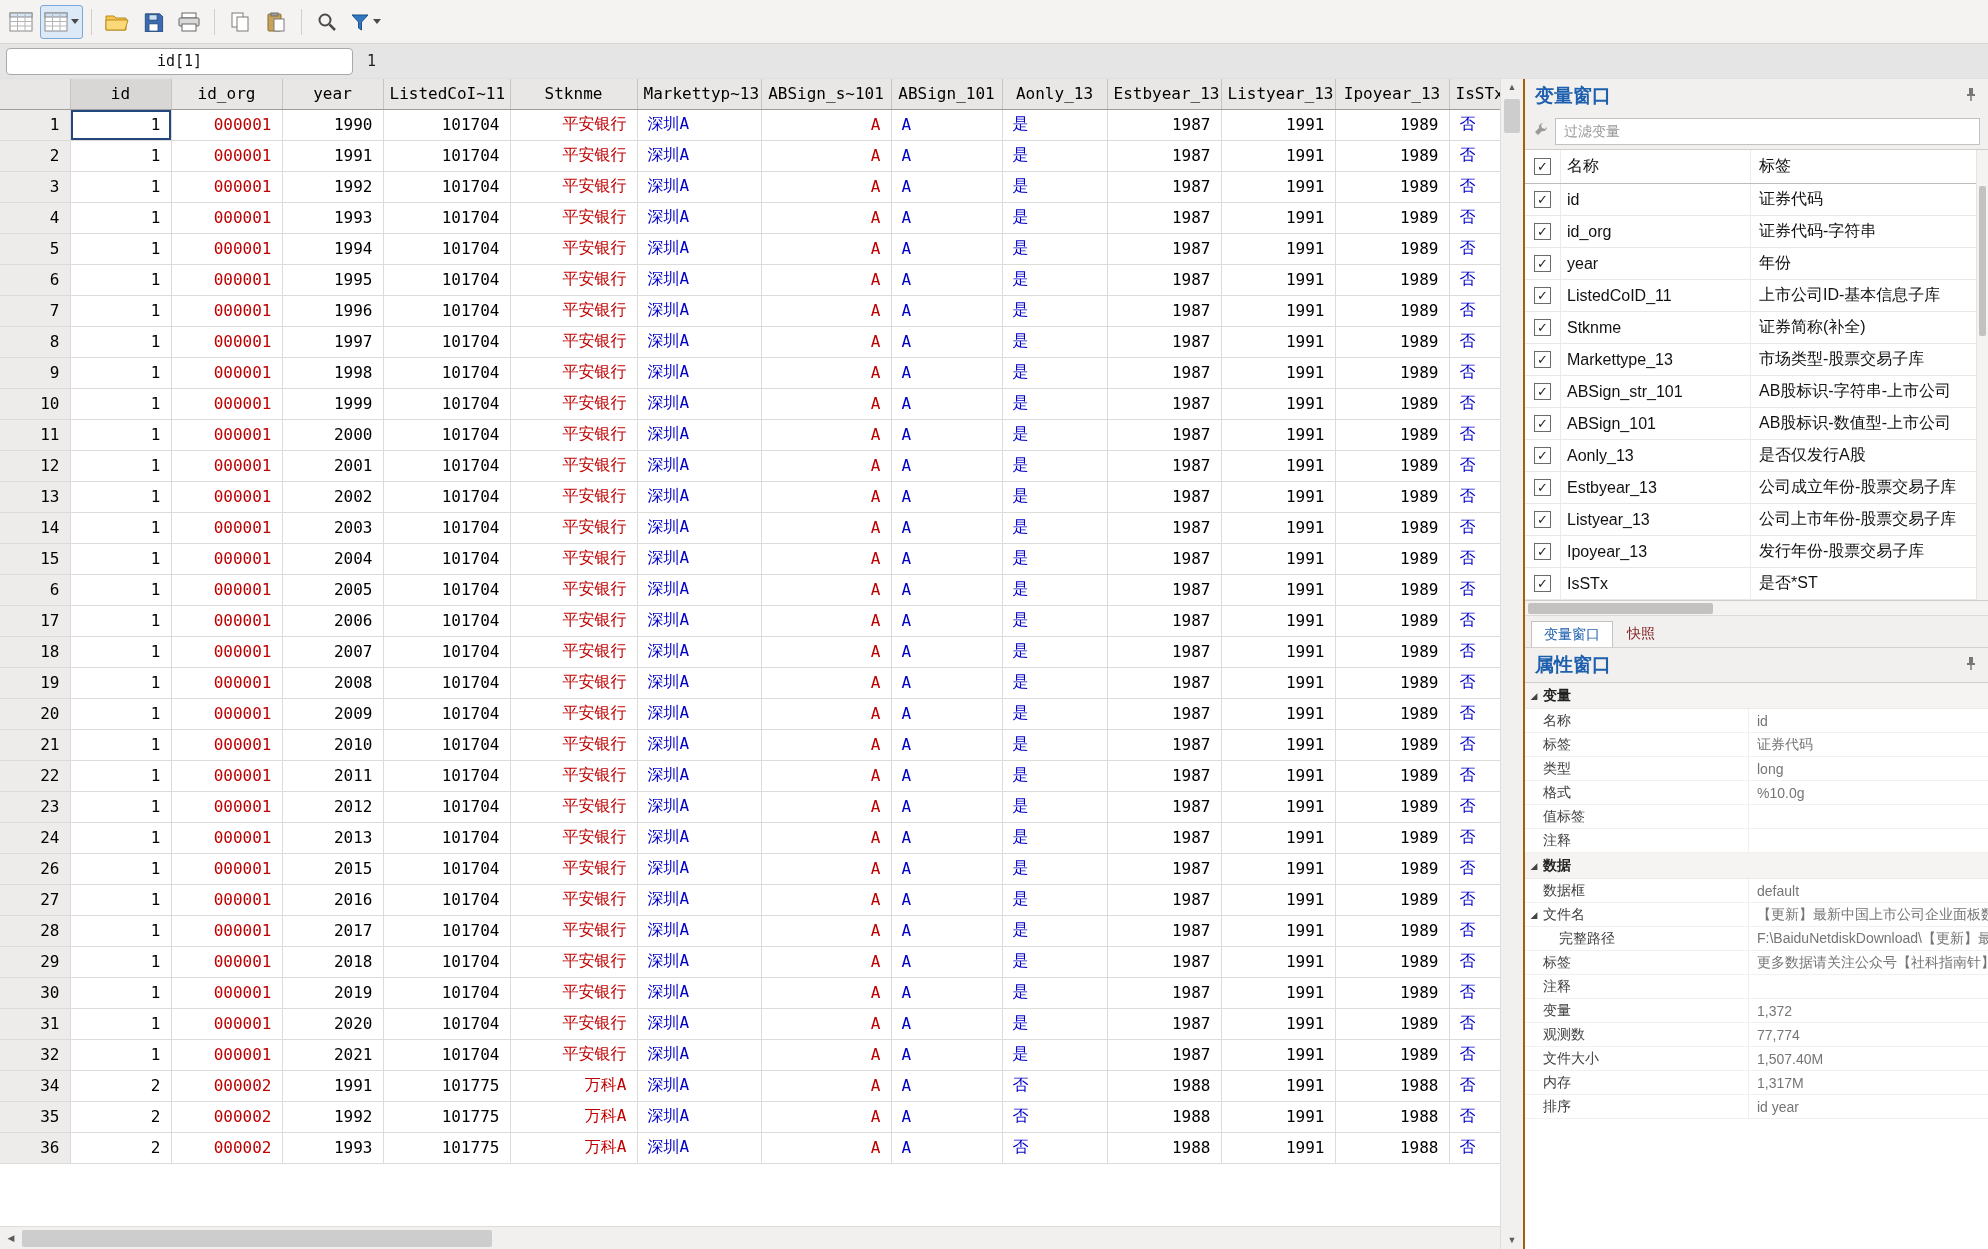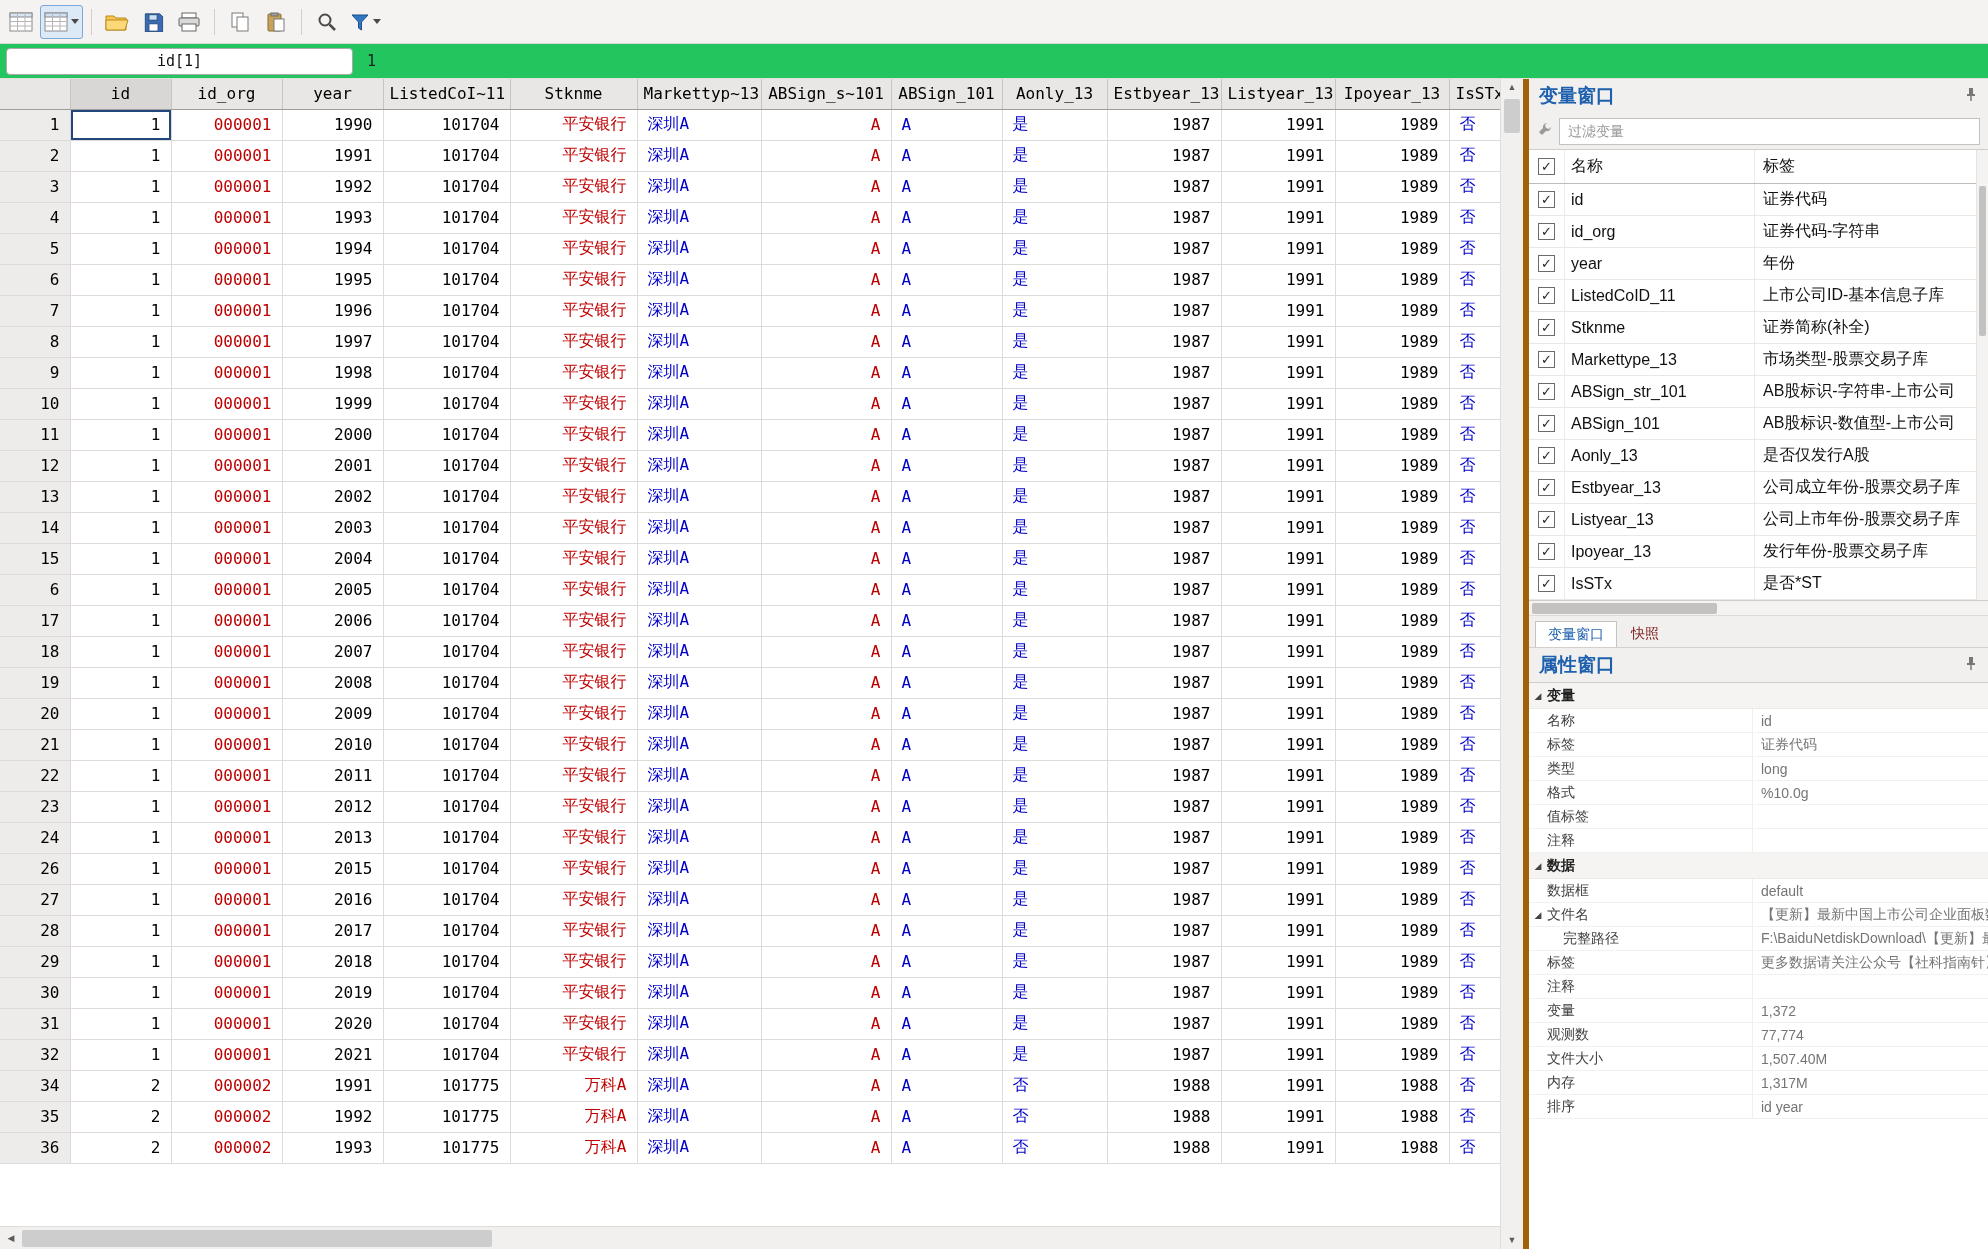--- a/index.html
+++ b/index.html
@@ -2,42 +2,42 @@
 <html><head>
 <meta charset="utf-8">
 <style>
 *{margin:0;padding:0;box-sizing:border-box}
 html,body{width:1988px;height:1249px;overflow:hidden;background:#fff;font-family:"Liberation Sans","DejaVu Sans",sans-serif}
 .toolbar{height:44px;background:#f4f3f1;border-bottom:1px solid #d9d6d2;display:flex;align-items:center;padding:0 4px;gap:2px}
 .tb-btn{height:34px;min-width:34px;display:flex;align-items:center;justify-content:center;gap:3px;border:1px solid transparent;border-radius:3px;padding:0 3px}
 .tb-btn.active{background:#dce9f7;border-color:#7da7d8}
 .tb-sep{width:1px;height:26px;background:#d2cfca;margin:0 6px}
 .caret{width:0;height:0;border-left:4px solid transparent;border-right:4px solid transparent;border-top:5px solid #4a4a4a}
-.formula-bar{height:35px;background:#22c55e;border-bottom:1px solid #e2e0dd;display:flex;align-items:center}
+.formula-bar{height:35px;background:#e5e5e5;border-bottom:1px solid #e2e0dd;display:flex;align-items:center}
 .cellref{width:347px;height:27px;margin-left:6px;border:1px solid #a9a9a9;border-radius:4px;background:#fff;font-family:"DejaVu Sans Mono","Liberation Mono",monospace;font-size:15px;display:flex;align-items:center;justify-content:center;color:#111}
 .cellval{margin-left:14px;font-family:"DejaVu Sans Mono","Liberation Mono",monospace;font-size:15px;color:#222}
 .main{display:flex;height:1170px}
 .grid-wrap{width:1500px;position:relative;background:#fff;overflow:hidden}
 table.grid{border-collapse:collapse;table-layout:fixed;width:1500px;font-family:"DejaVu Sans Mono","Liberation Mono",monospace;font-size:16px}
 table.grid th{height:30px;background:#e8e7e6;border-right:1px solid #c6c5c4;border-bottom:1px solid #9f9e9d;font-weight:normal;text-align:center;overflow:hidden;white-space:nowrap;padding:0 6px}
 table.grid th.selcol{background:#d8d7d6}
 table.grid td{height:31px;border-right:1px solid #dcdbda;border-bottom:1px solid #dcdbda;padding:0 10px;white-space:nowrap;overflow:hidden;background:#fff}
 td.rownum{background:#edecea !important;text-align:right;border-right:1px solid #c6c5c4;color:#000}
 .t-num{text-align:right;color:#000}
 .t-str{text-align:right;color:#c00000}
 .t-lbl{text-align:left;color:#0000c8}
 td.sel{box-shadow:inset 0 0 0 2px #23467c}
 .grid-hscroll{position:absolute;left:0;bottom:0;width:100%;height:23px;background:#f1f0ef;border-top:1px solid #dddcda;display:flex;align-items:center}
 .scroll-arrow{width:22px;text-align:center;font-size:9px;color:#5b5b5b;line-height:1}
 .grid-hscroll .thumb{height:17px;width:470px;background:#cdcdcd;border-radius:2px}
 .vscroll{width:23px;background:#f1f0ef;border-left:1px solid #e0dedc;position:relative}
 .vscroll .scroll-arrow{position:absolute;left:0;width:100%}
 .vscroll .up{top:4px}.vscroll .down{bottom:4px}
 .vscroll .thumb{position:absolute;left:3px;right:3px;top:20px;height:34px;background:#cdcdcd;border-radius:2px}
-.right-panel{width:465px;background:#f1f0ee;display:flex;flex-direction:column;border-left:6px solid #a16207}
+.right-panel{width:465px;background:#f1f0ee;display:flex;flex-direction:column;border-left:2px solid #a16207}
 .panel-title-row{height:34px;display:flex;align-items:center;justify-content:space-between;padding:0 10px;flex:none}
 .panel-title{font-size:19px;font-weight:700;color:#1e5fae}
 .filter-row{height:36px;display:flex;align-items:center;gap:6px;padding:0 8px;flex:none}
 .filter-input{flex:1;height:27px;border:1px solid #c4c2bf;background:#fff;font-size:14px;padding:12px 8px;color:#333;font-family:inherit}
 .filter-input::placeholder{color:#9a9a9a}
 .var-table{background:#fff;border-top:1px solid #d0cecb;border-bottom:1px solid #d0cecb;position:relative;flex:none}
 .var-row{display:flex;height:32px;align-items:center;border-bottom:1px solid #e9e8e7;font-size:16px;color:#111}
 .var-row.var-head{height:34px;border-bottom:1px solid #bdbcba}
 .var-check{width:36px;display:flex;justify-content:center;align-items:center;align-self:stretch;border-right:1px solid #ecebea;flex:none}
 .cb{width:17px;height:17px;border:1px solid #6b6b6b;background:#fff;font-size:13px;line-height:15px;text-align:center;color:#222}

